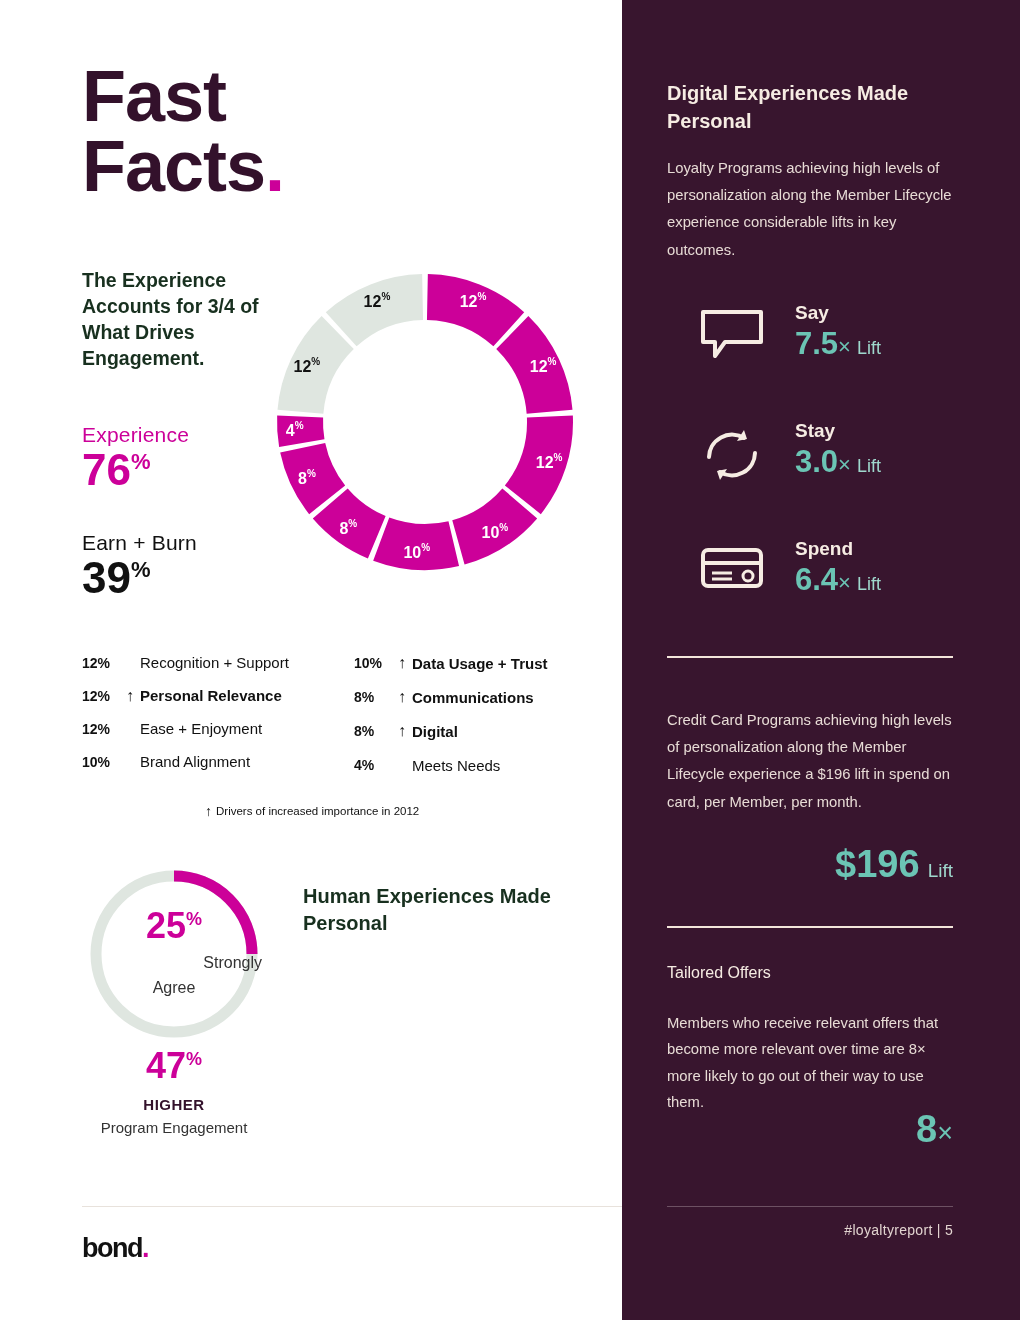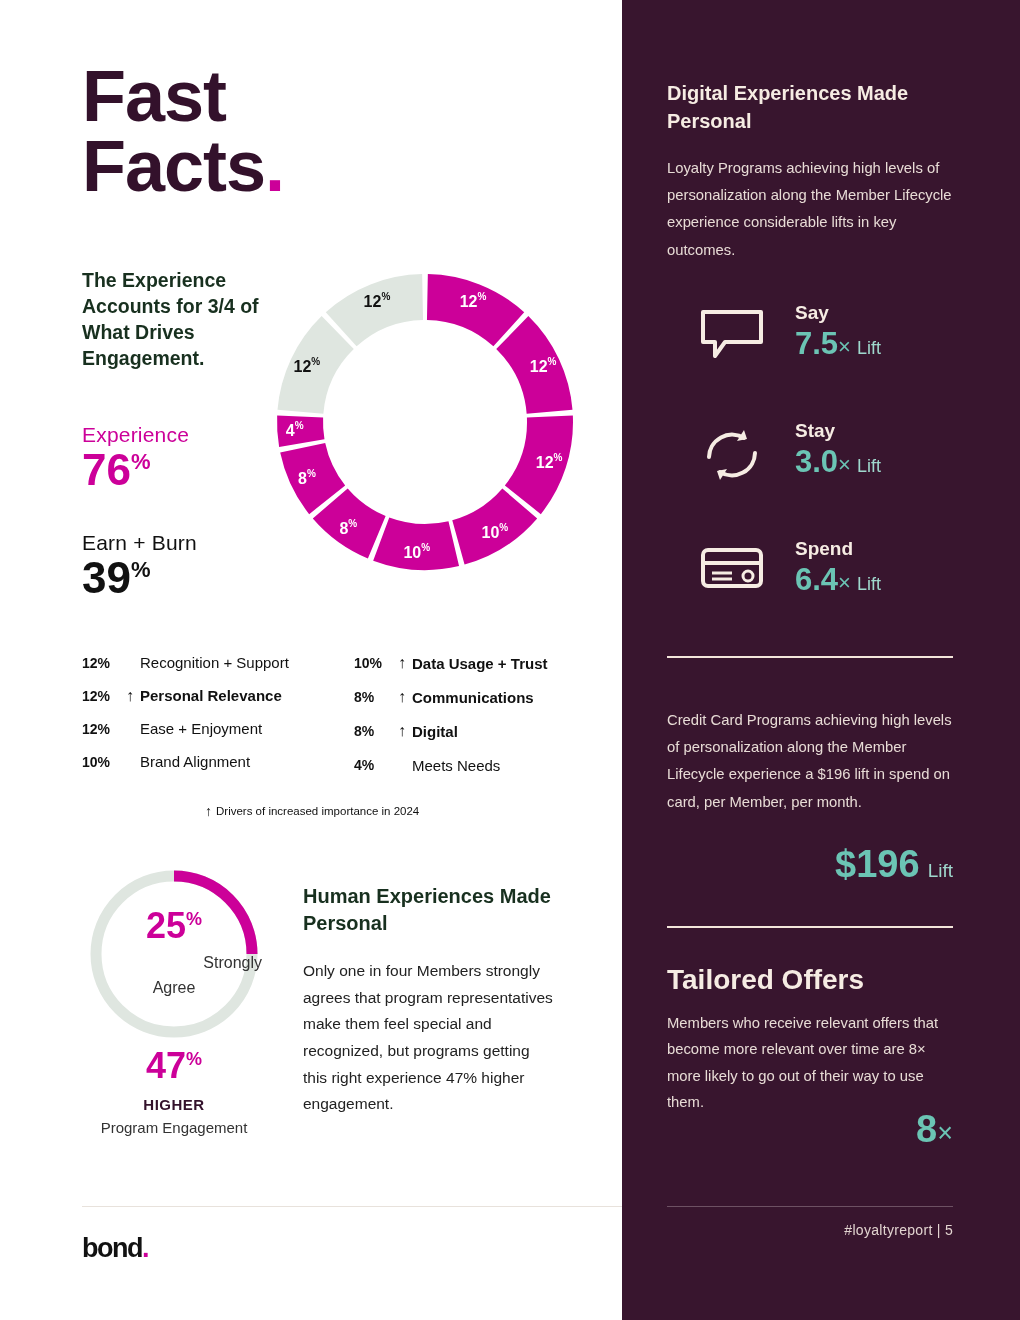--- a/index.html
+++ b/index.html
@@ -170,21 +170,21 @@
     font-size:14.8px; line-height:1.84; color:#e8dcd6;
   }
   .cc-big{
     position:absolute; left:667px; top:845px; width:286px; text-align:right;
     font-size:38px; font-weight:bold; color:#6bc4b4; line-height:1; white-space:nowrap;
   }
   .cc-big .lift{ font-size:19px; font-weight:normal; color:#9fd8cd; margin-left:8px; }
 
   .to-head{
     position:absolute; left:667px; top:964px;
-    font-size:28px; font-weight:bold; color:#f6ece3;
+    font-size:16px; font-weight:normal; color:#f6ece3;
   }
   .to-body{
     position:absolute; left:667px; top:1010px; width:292px;
     font-size:14.8px; line-height:1.78; color:#e8dcd6;
   }
   .to-big{
     position:absolute; left:667px; top:1110px; width:286px; text-align:right;
     font-size:38px; font-weight:bold; color:#6bc4b4; line-height:1;
   }
   .to-big .x{ font-size:27px; font-weight:normal; }
@@ -291,39 +291,38 @@
           <div class="legend-row">
             <span class="lg-pct">4%</span>
             <span class="lg-arrow"></span>
             <span class="lg-name">Meets Needs</span>
           </div>
         </div>
     </div>
 
     <div class="legend-note">
       <span class="arw">↑</span>
-      <span>Drivers of increased importance in 2024</span>
+      <span>Drivers of increased importance in 2012</span>
     </div>
 
     <div class="gauge">
       <svg width="176" height="176" viewBox="0 0 176 176">
         <circle cx="88" cy="88" r="78" fill="none" stroke="#dfe6e0" stroke-width="11"></circle>
         <path id="gauge-arc" fill="none" stroke="#cc0099" stroke-width="11" stroke-linecap="butt" d="M 88 10 A 78 78 0 0 1 166 88"></path>
       </svg>
       <div class="gauge-val"><span>25</span><span class="pct">%</span></div>
       <div class="gauge-sub1">Strongly</div>
       <div class="gauge-sub2">Agree</div>
     </div>
 
     <div class="higher-val"><span>47</span><span class="pct">%</span></div>
     <div class="higher-1">HIGHER</div>
     <div class="higher-2">Program Engagement</div>
 
     <div class="human-head">Human Experiences Made Personal</div>
-    <div class="human-body">Only one in four Members strongly agrees that program representatives make them feel special and recognized, but programs getting this right experience 47% higher engagement.</div>
 
     <div class="foot-rule"></div>
     <div class="logo"><span>bond</span><span class="dot">.</span></div>
   </div>
 
   <div>
     <div class="rp-head">Digital Experiences Made Personal</div>
     <div class="rp-body">Loyalty Programs achieving high levels of personalization along the Member Lifecycle experience considerable lifts in key outcomes.</div>
 
     <div class="stat" style="top:300px;">

